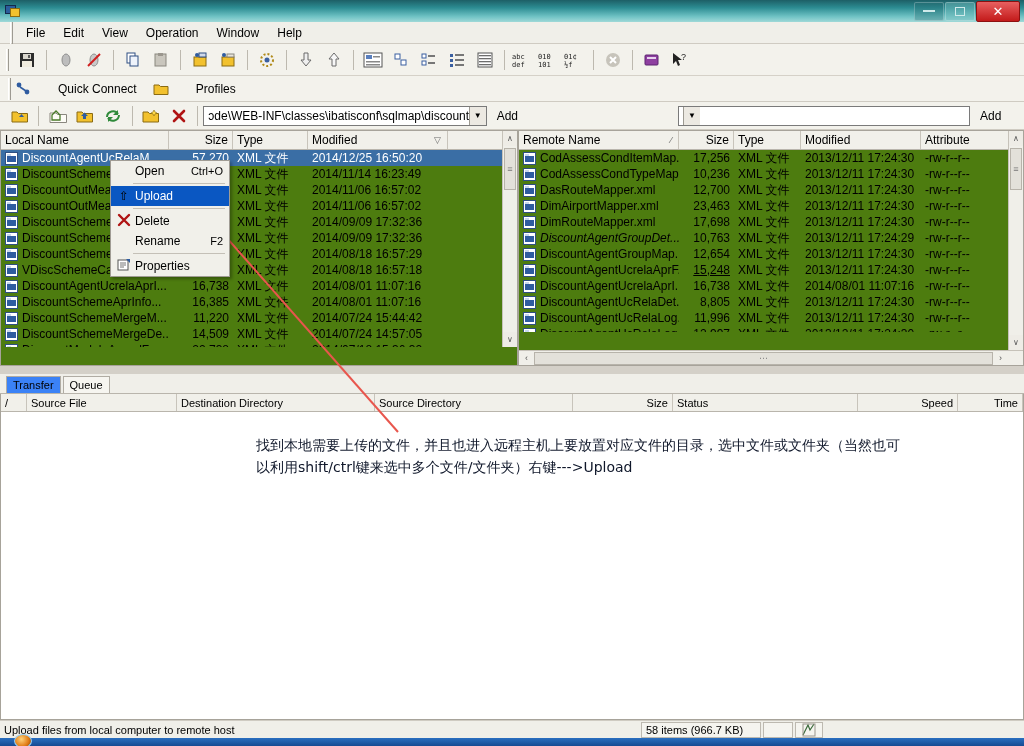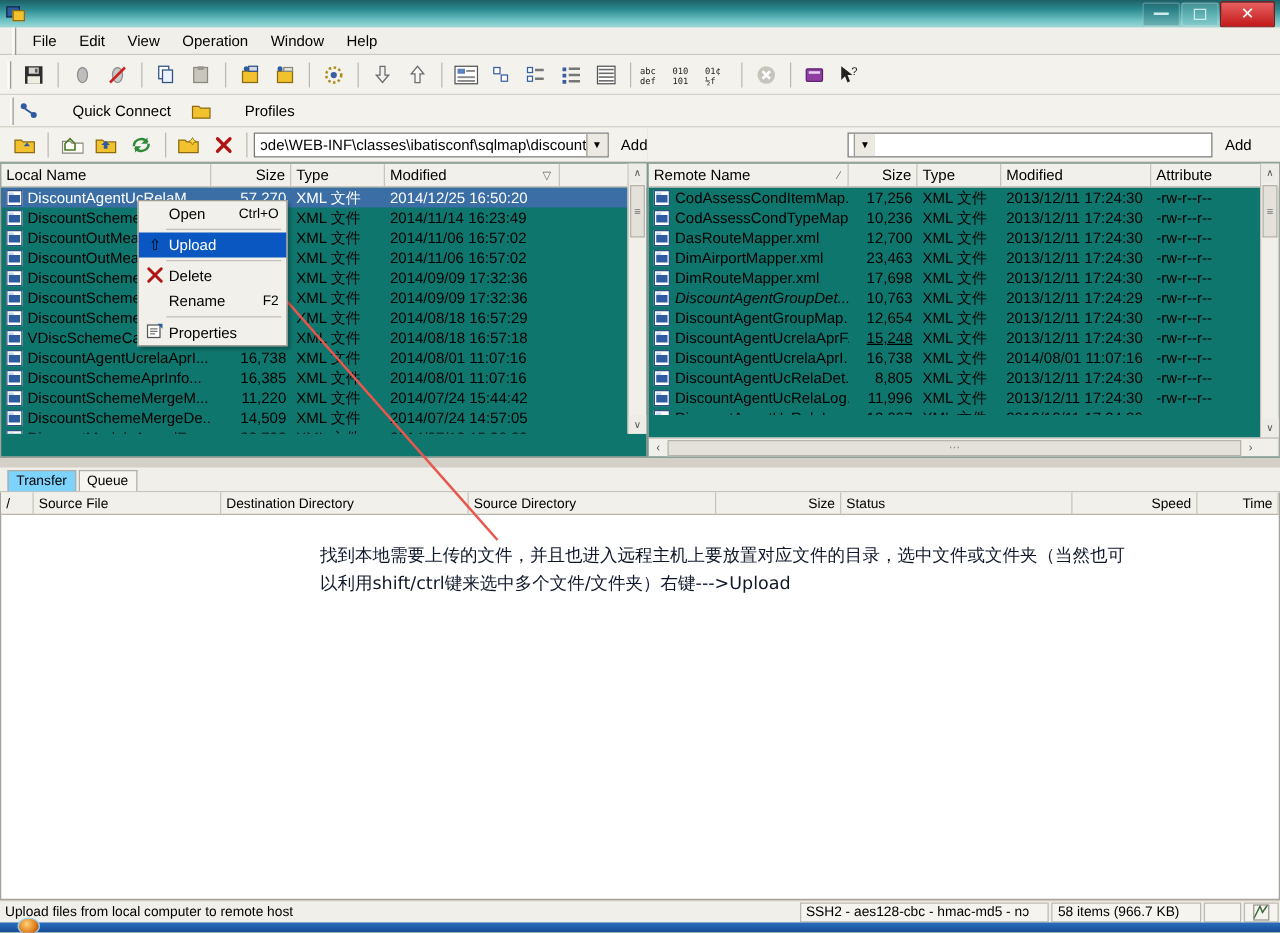--- a/index.html
+++ b/index.html
@@ -97,21 +97,21 @@
   .combo .ctext { flex:1; overflow:hidden; text-overflow:clip; }
   .combo .carrow {
     width:17px; height:18px; background:#ece9e2; border-left:1px solid #9d9a92;
     display:flex; align-items:center; justify-content:center; font-size:8px;
   }
   .addbtn { margin-left:10px; font-size:12px; }
 
   
   .pane {
     position:absolute; top:130px; height:236px;
-    background:#0f766e; border:1px solid #a7a39a;
+    background:#4d7c0f; border:1px solid #a7a39a;
   }
   .pane.left { left:0; width:518px; }
   .pane.right { left:518px; width:506px; }
 
   .colhdr {
     display:flex; height:19px; background:#f1f0ea;
     border-bottom:1px solid #b9b5ac; font-size:12px;
   }
   .colhdr .ch {
     border-right:1px solid #c8c4bb;
@@ -179,21 +179,21 @@
   .tabstrip {
     position:absolute; left:0; top:374px; width:1024px; height:20px;
     background:#f0efe9; border-bottom:1px solid #b9b5ac;
     display:flex; align-items:flex-end; padding-left:6px;
   }
   .tab {
     height:17px; padding:0 6px; font-size:11px;
     border:1px solid #b0aca3; border-bottom:none; background:#f6f5f0;
     display:flex; align-items:center; margin-right:2px;
   }
-  .tab.active { background:#7dd3fc; }
+  .tab.active { background:#3b82f6; }
 
   .xferpane {
     position:absolute; left:0; top:394px; width:1024px; height:326px;
     background:#ffffff; border:1px solid #a7a39a; border-top:none;
   }
   .xfer-hdr { display:flex; height:18px; background:#f1f0ea; border-bottom:1px solid #b9b5ac; font-size:11px; }
   .xfer-hdr .ch { border-right:1px solid #c8c4bb; display:flex; align-items:center; padding:0 4px; white-space:nowrap; overflow:hidden;}
   .xfer-hdr .ch.num { justify-content:flex-end; }
 
   
@@ -834,21 +834,20 @@
     <polygon points="196,203 209,211 203,217" fill="#e8564d"></polygon>
   </svg>
 
   <div class="annot">
     <div>找到本地需要上传的文件，并且也进入远程主机上要放置对应文件的目录，选中文件或文件夹（当然也可</div>
     <div>以利用shift/ctrl键来选中多个文件/文件夹）右键---&gt;Upload</div>
   </div>
 
   <div class="statusbar">
     <div class="sb-cell" style="width:640px">Upload files from local computer to remote host</div>
-    <div class="sb-cell sb-sunk" style="width:200px">SSH2 - aes128-cbc - hmac-md5 - nɔ</div>
     <div class="sb-cell sb-sunk" style="width:120px">58 items (966.7 KB)</div>
     <div class="sb-cell sb-sunk" style="width:30px"></div>
     <div class="sb-cell sb-sunk" style="width:28px; justify-content:center">
       <svg width="14" height="14" viewBox="0 0 14 14">
           <path d="M1 12 L6 2 L8 7 L12 1" fill="none" stroke="#3a6a3a" stroke-width="1.2"></path>
           <rect x="1" y="1" width="12" height="12" fill="none" stroke="#9a968d"></rect>
         </svg>
     </div>
   </div>
 

